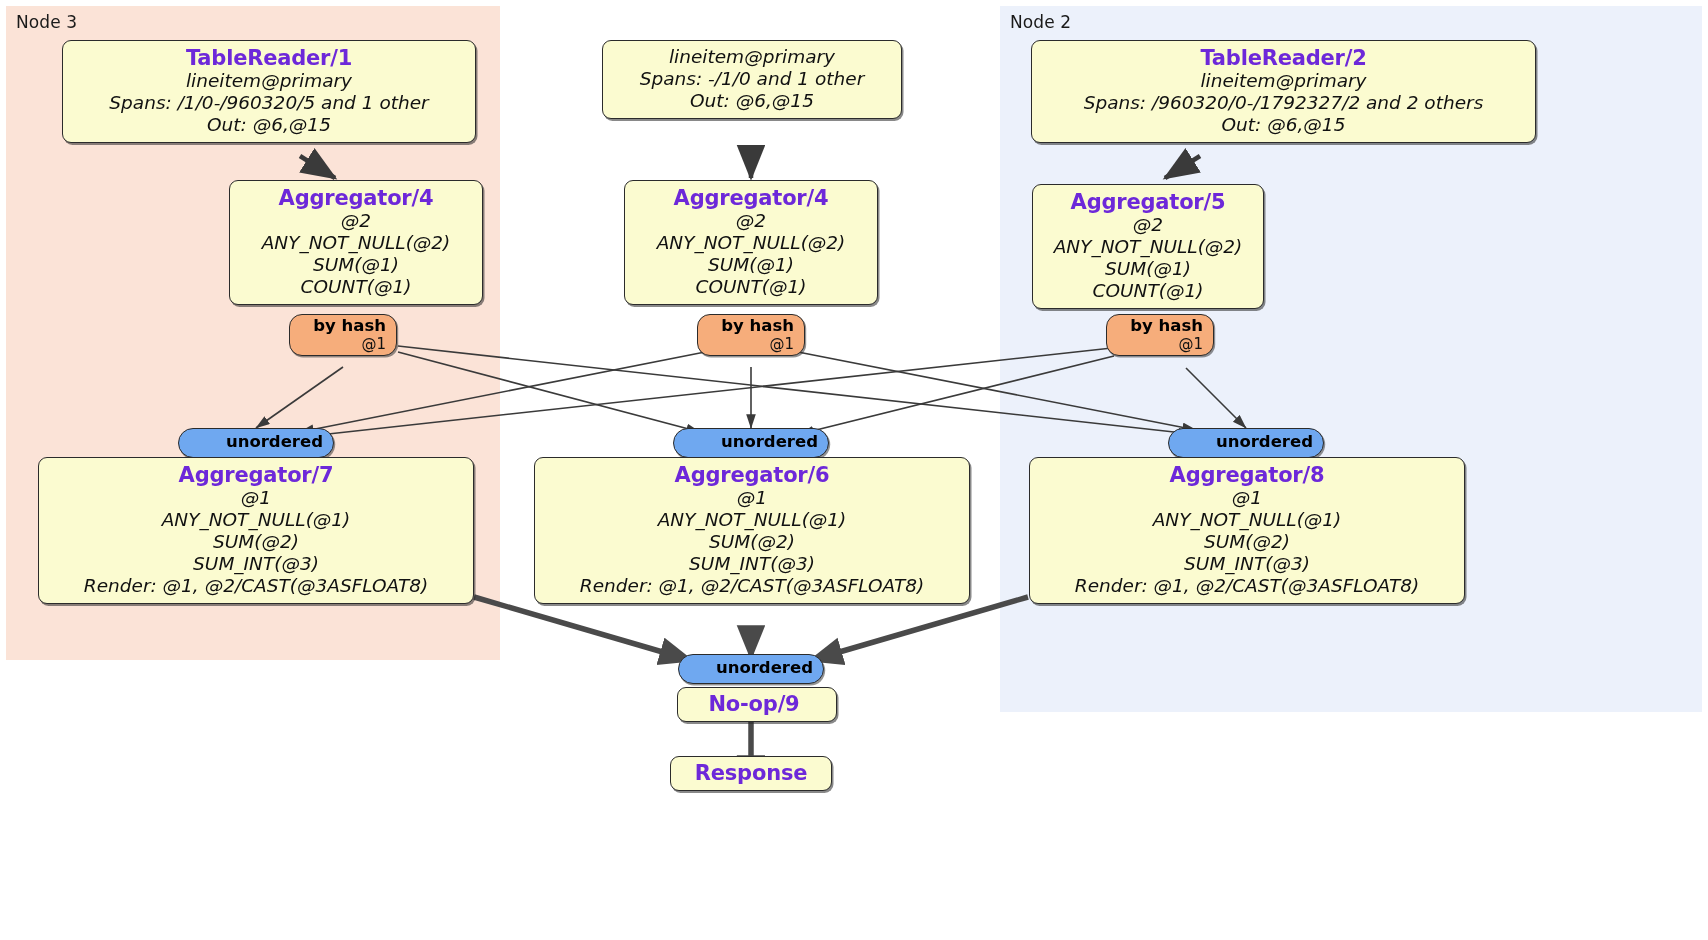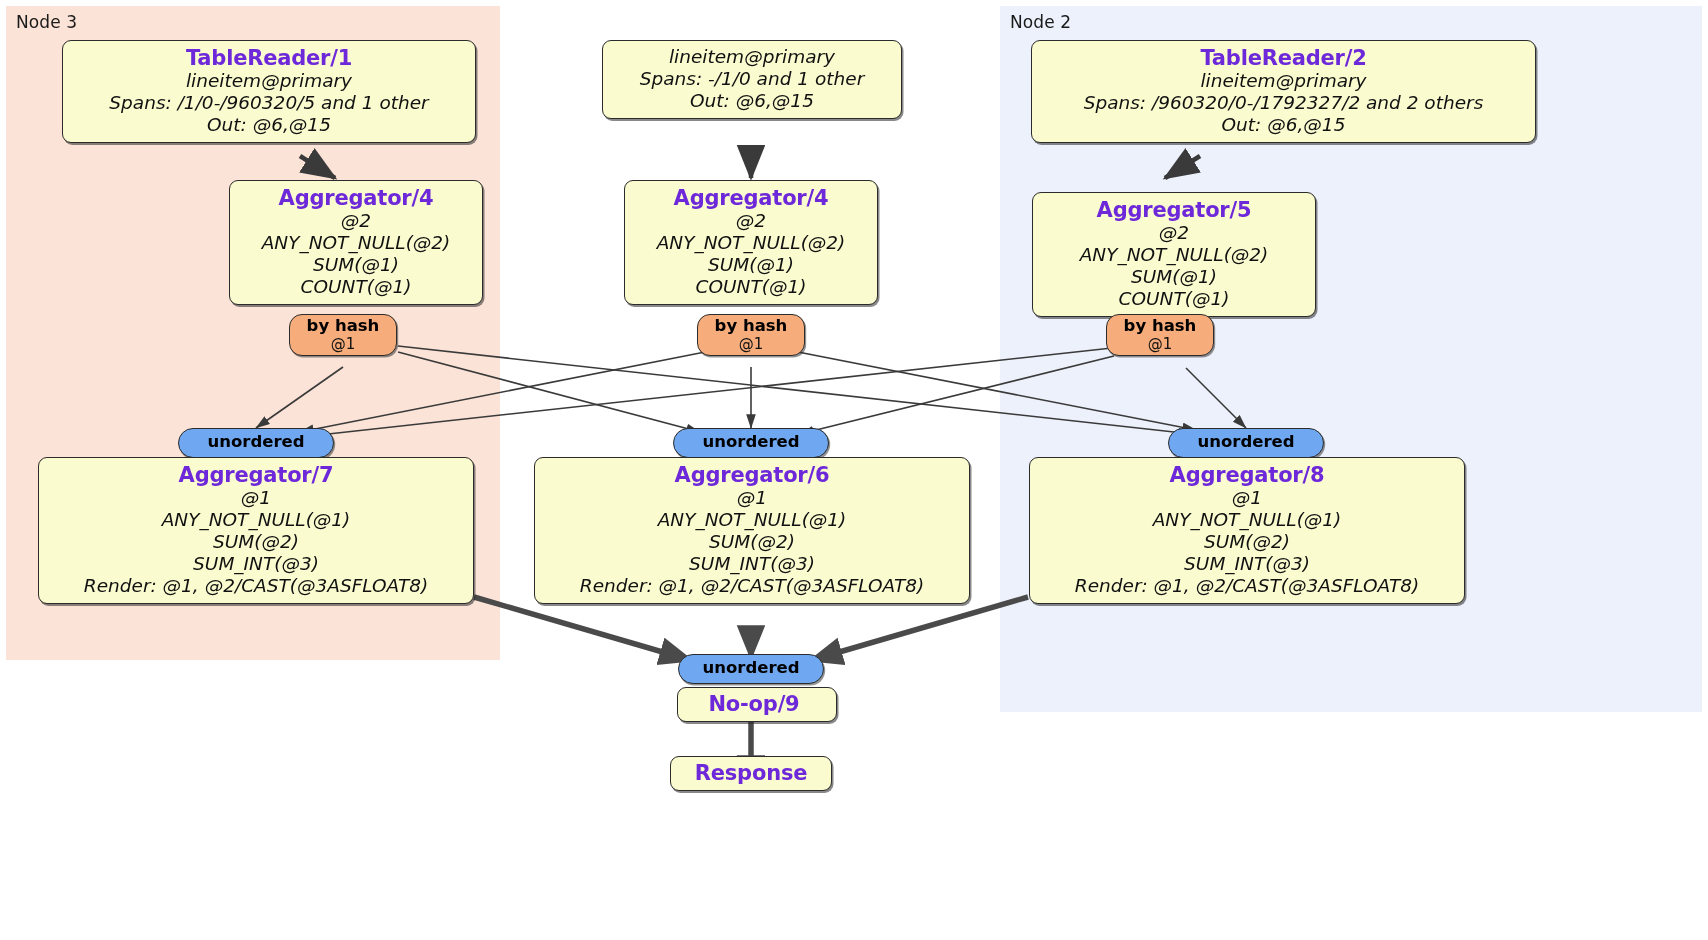--- a/index.html
+++ b/index.html
@@ -63,21 +63,21 @@
   }
   .proc.compact {
     padding: 4px 14px 5px 14px;
   }
   
   .badge {
     position: absolute;
     box-sizing: border-box;
     border: 1.5px solid #2b2b2b;
     border-radius: 13px;
-    text-align: center;
+    text-align: right;
     padding: 2px 10px 3px 10px;
     box-shadow: 1.2px 1.6px 0 rgba(40,40,40,0.5);
   }
   .badge .btitle {
     font-weight: bold;
     font-size: 16.5px;
     line-height: 1.15;
     color: #000;
   }
   .badge .bsub {
@@ -167,21 +167,21 @@
   </div>
 
   <div class="proc" style="left:624px; top:180px; width:254px;">
     <div class="title">Aggregator/4</div>
     <div class="line">@2</div>
     <div class="line">ANY_NOT_NULL(@2)</div>
     <div class="line">SUM(@1)</div>
     <div class="line">COUNT(@1)</div>
   </div>
 
-  <div class="proc" style="left:1032px; top:192px; width:284px;">
+  <div class="proc" style="left:1032px; top:184px; width:232px;">
     <div class="title">Aggregator/5</div>
     <div class="line">@2</div>
     <div class="line">ANY_NOT_NULL(@2)</div>
     <div class="line">SUM(@1)</div>
     <div class="line">COUNT(@1)</div>
   </div>
 
   <div class="badge hash" style="left:289px; top:314px; width:108px;">
     <div class="btitle">by hash</div>
     <div class="bsub">@1</div>

